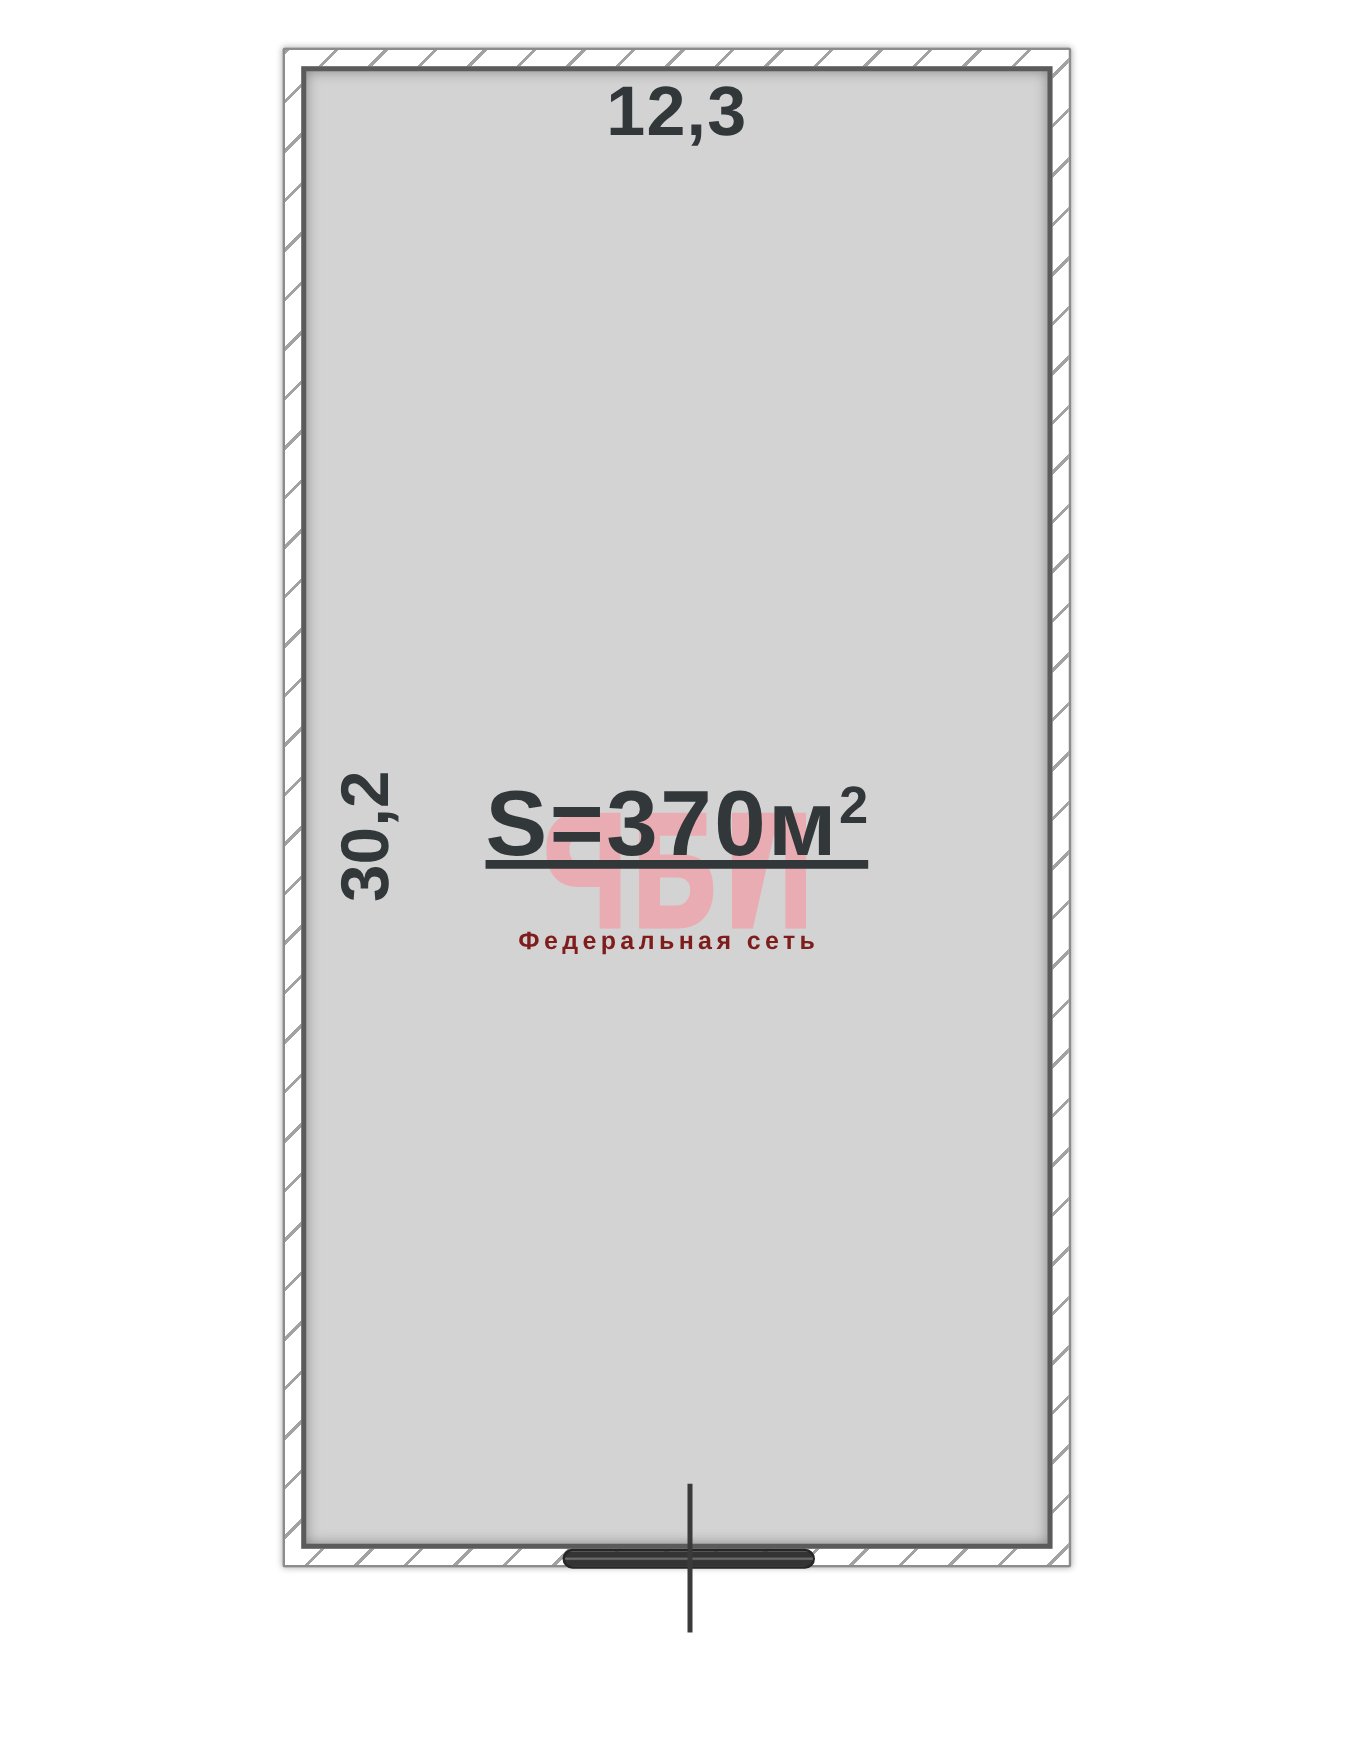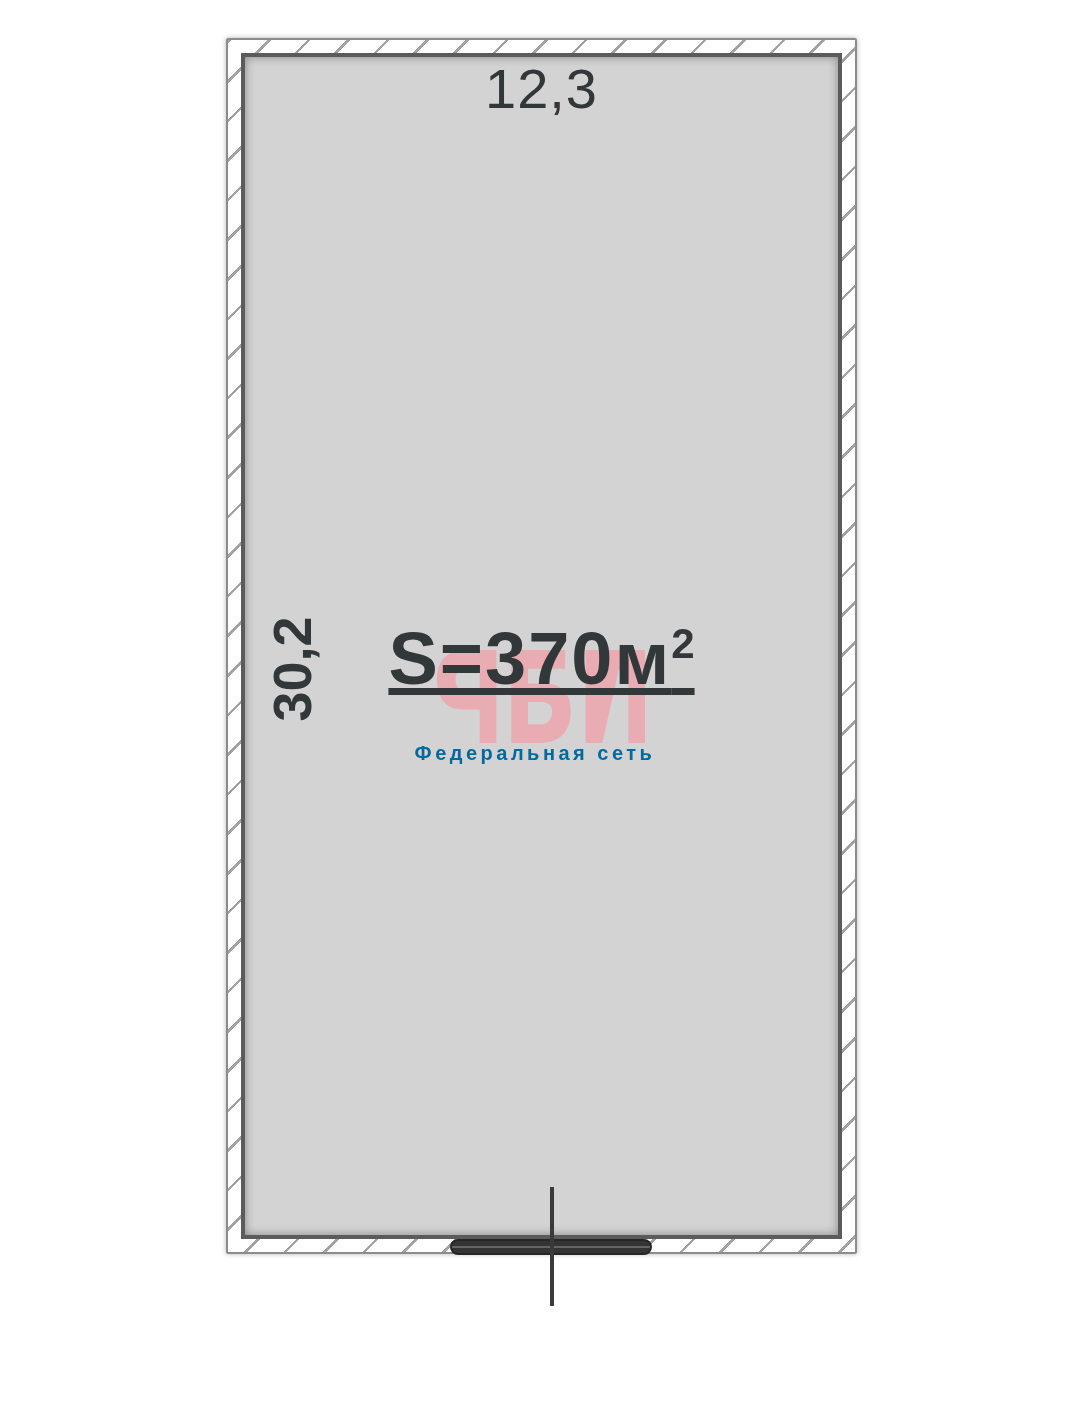--- a/index.html
+++ b/index.html
@@ -48,21 +48,21 @@
     text-align: center;
     white-space: nowrap;
     z-index: 3;
   }
   .dim-top {
     left: 226px;
     top: 60px;
     width: 631px;
     font-size: 56px;
     line-height: 58px;
-    font-weight: 400;
+    font-weight: 700;
     letter-spacing: 1px;
   }
   .height-label {
     left: 226px;
     top: 298px;
     width: 631px;
     font-size: 52px;
     line-height: 56px;
     font-weight: 600;
   }
@@ -105,21 +105,21 @@
   .wm-subtitle {
     position: absolute;
     left: 395px;
     top: 740px;
     width: 280px;
     text-align: center;
     font-size: 20px;
     line-height: 26px;
     font-weight: 600;
     letter-spacing: 3.5px;
-    color: #0369a1;
+    color: #7f1d1d;
     z-index: 1;
     white-space: nowrap;
   }
   .sr-only {
     position: absolute;
     width: 1px; height: 1px;
     overflow: hidden;
     clip: rect(0 0 0 0);
     white-space: nowrap;
   }

